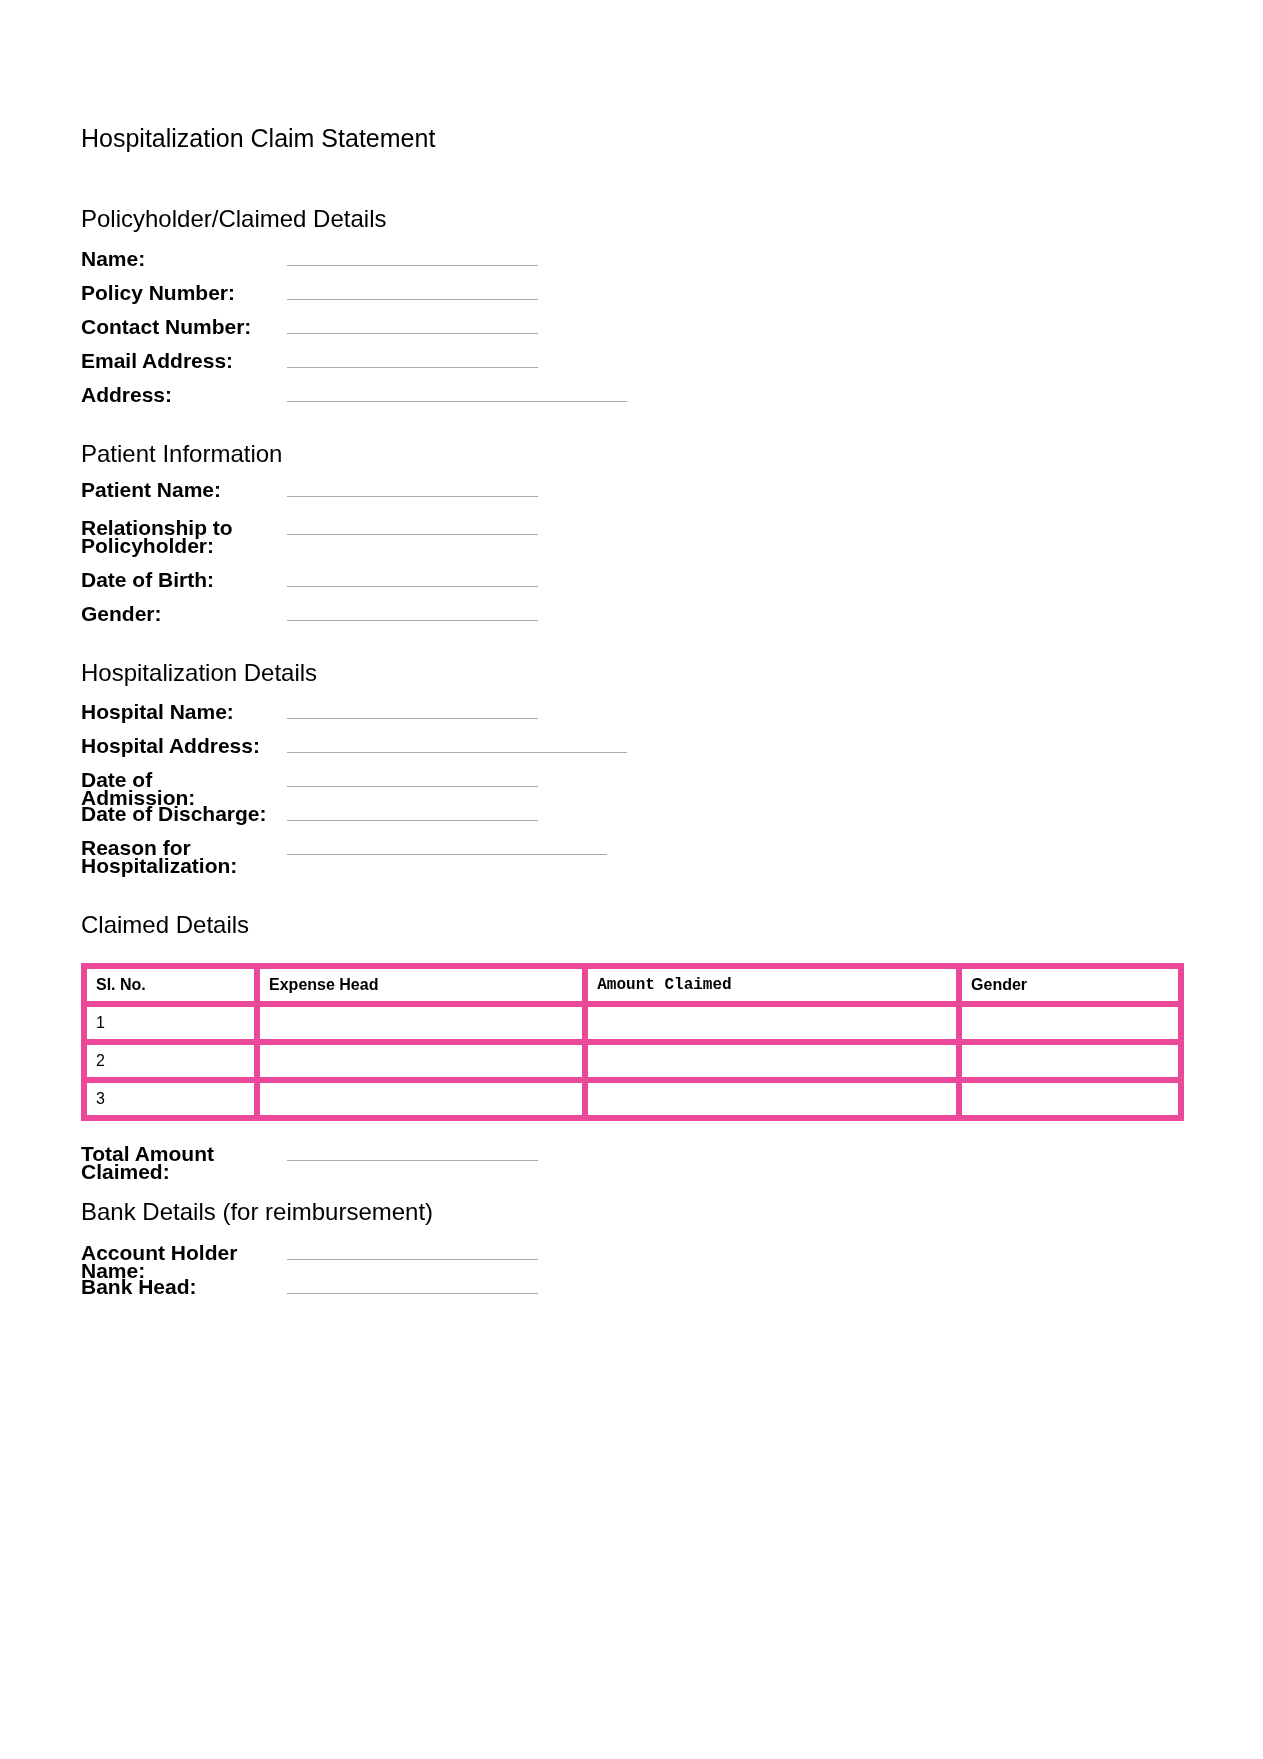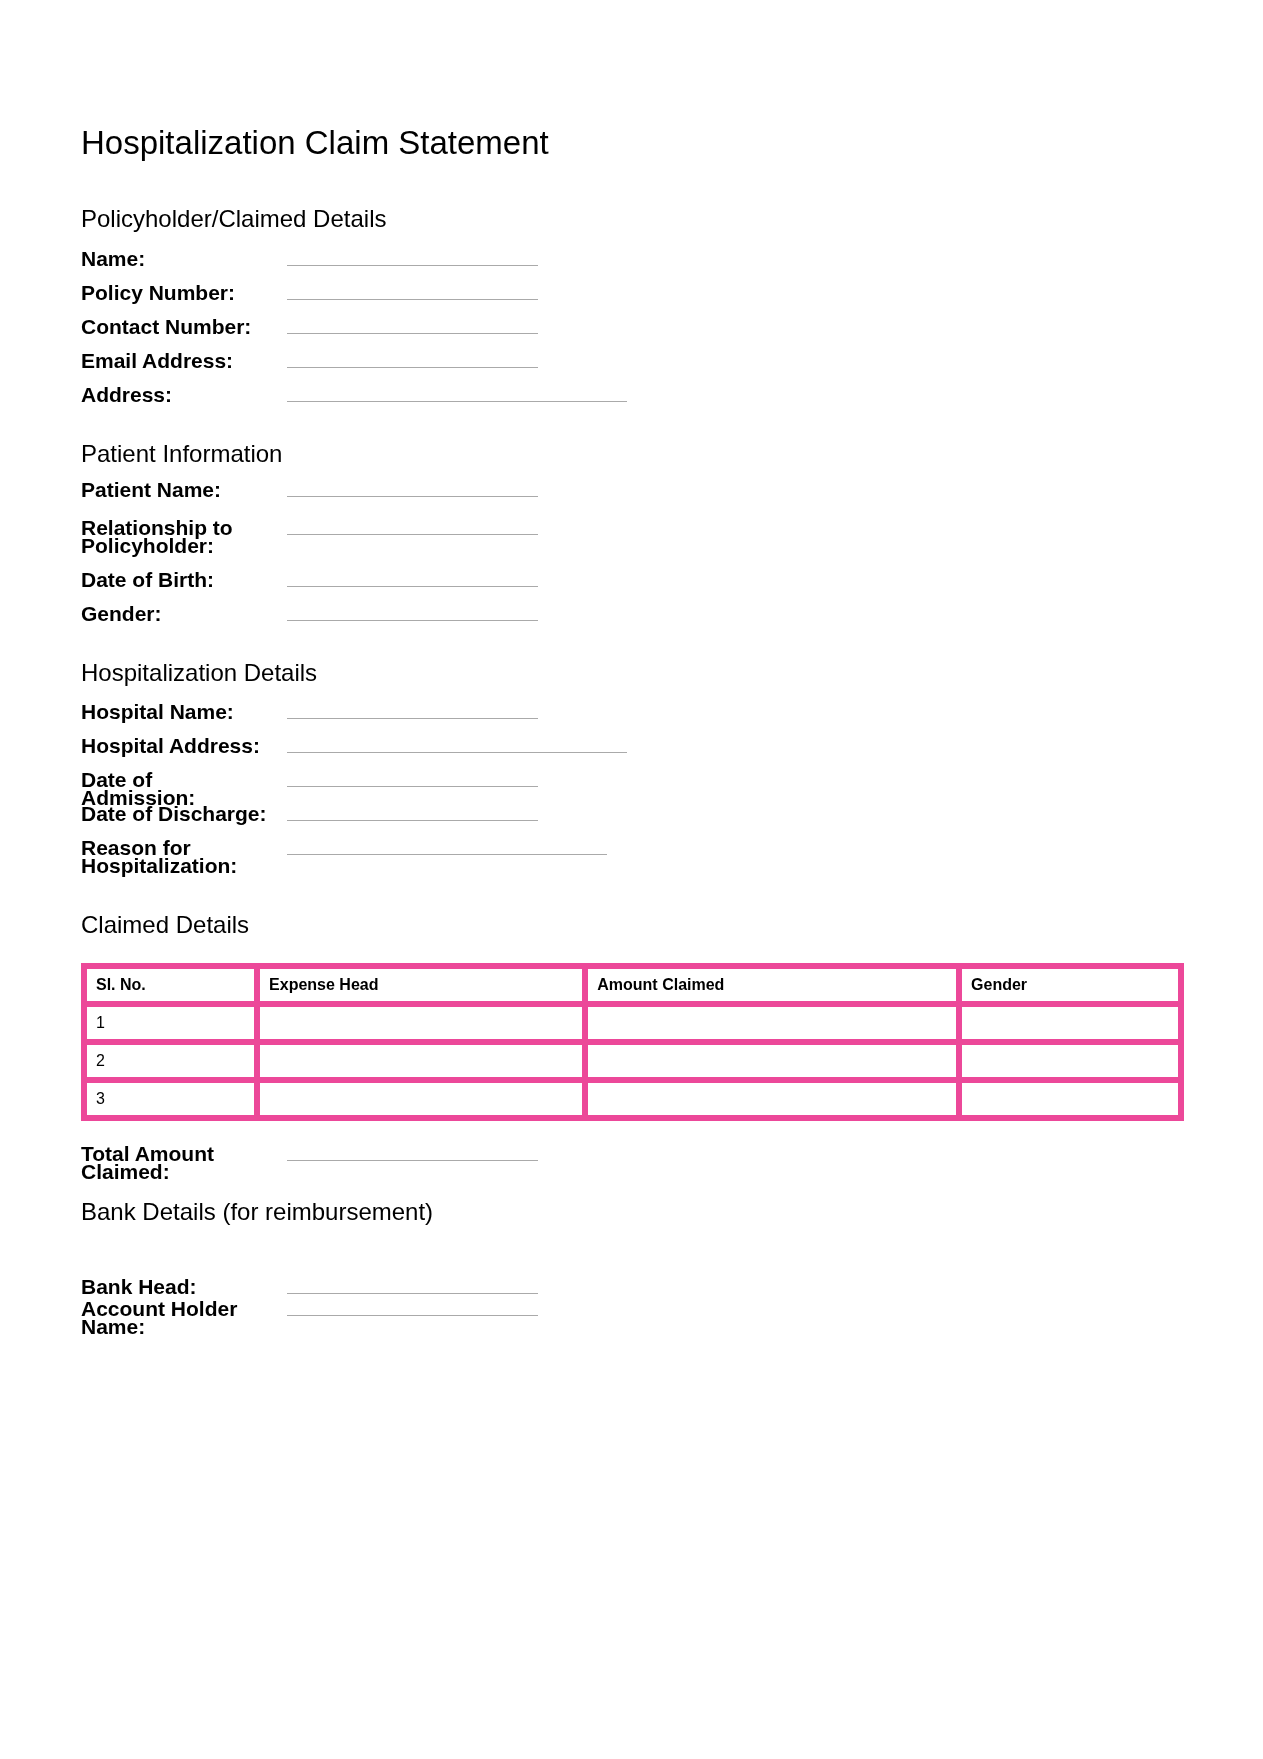--- a/index.html
+++ b/index.html
@@ -3,21 +3,21 @@
 <meta charset="utf-8">
 <style>
   html, body { margin: 0; padding: 0; background: #ffffff; }
   body {
     width: 1263px; height: 1759px; position: relative; overflow: hidden;
     font-family: "Liberation Sans", sans-serif; color: #000;
   }
   .page { position: absolute; left: 81px; top: 0; width: 1103px; }
   h1 {
     position: absolute; top: 126px; left: 0; margin: 0;
-    font-size: 33px; font-weight: normal; line-height: 1; white-space: nowrap;
+    font-size: 25px; font-weight: normal; line-height: 1; white-space: nowrap;
   }
   .section-title {
     position: absolute; left: 0; margin: 0;
     font-size: 24px; font-weight: normal; line-height: 1; white-space: nowrap;
   }
   .row { position: absolute; left: 0; width: 700px; height: 20px; }
   .row .label {
     position: absolute; left: 0; top: 0; width: 190px;
     font-size: 21px; font-weight: bold; line-height: 18px;
   }
@@ -31,21 +31,21 @@
   table {
     position: absolute; left: 0; top: 963px; width: 1103px;
     border-collapse: collapse; font-size: 16px;
   }
   th, td {
     border: 6px solid #ec4899; height: 38px; padding: 0 9px; text-align: left;
     vertical-align: middle; box-sizing: border-box;
   }
   th { font-weight: bold; }
   td { font-weight: normal; }
-  .c1 { width: 174px; } .c2 { width: 330px; } .c3 { width: 376px; } .c4 { width: 223px; }
+  .c1 { width: 174px; } .c2 { width: 330px; } .c3 { width: 376px; font-family: Liberation Mono, monospace; } .c4 { width: 223px; }
 </style>
 </head>
 <body>
 
 <div class="page">
   <h1>Hospitalization Claim Statement</h1>
 
   <h2 class="section-title" style="top:207px">Policyholder/Claimed Details</h2>
   <div class="row" style="top:250px">
     <span class="label">Name:</span>
@@ -139,21 +139,21 @@
       </tr>
     </tbody>
   </table>
 
   <div class="row" style="top:1145px">
     <span class="label" style="width:200px">Total Amount Claimed:</span>
     <span class="line w-std"></span>
   </div>
 
   <h2 class="section-title" style="top:1200px">Bank Details (for reimbursement)</h2>
-  <div class="row" style="top:1300px">
+  <div class="row" style="top:1244px">
     <span class="label" style="width:200px">Account Holder Name:</span>
     <span class="line w-std"></span>
   </div>
   <div class="row" style="top:1278px">
     <span class="label">Bank Head:</span>
     <span class="line w-std"></span>
   </div>
 </div>
 
 </body></html>

